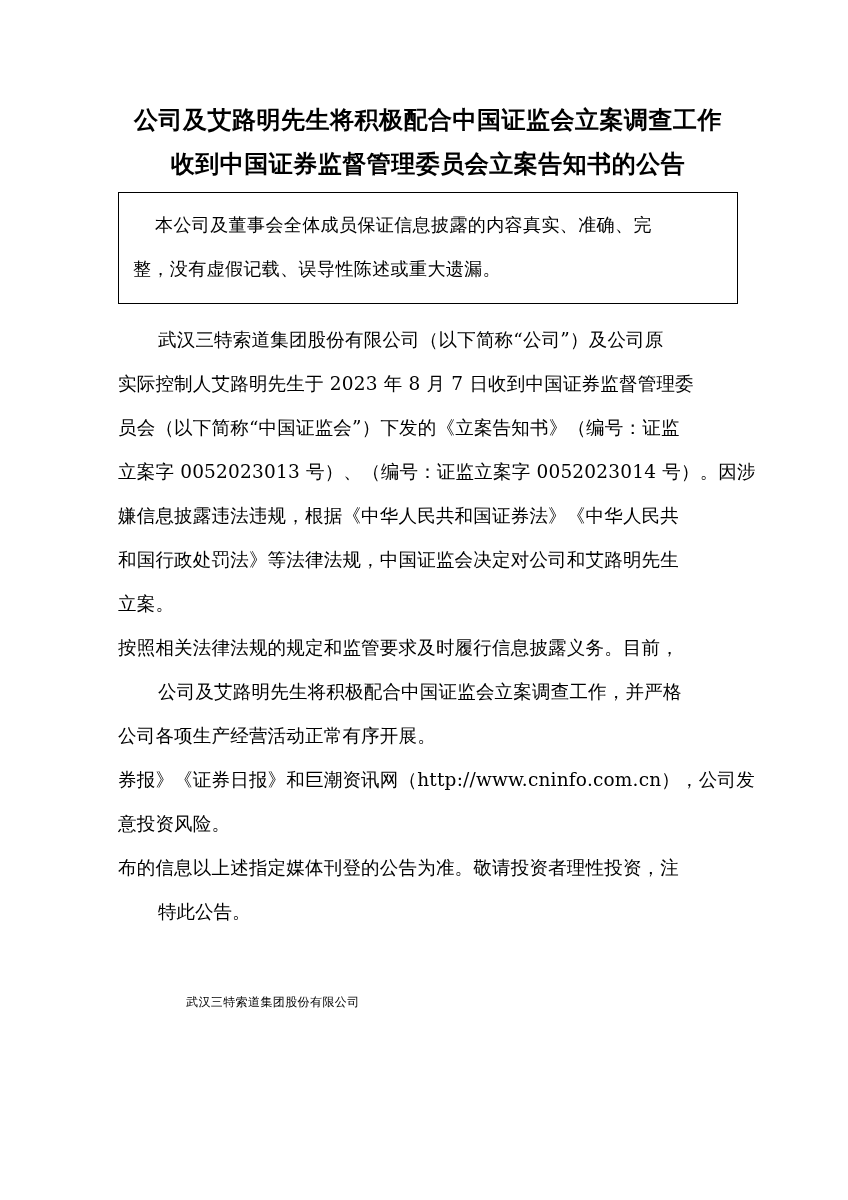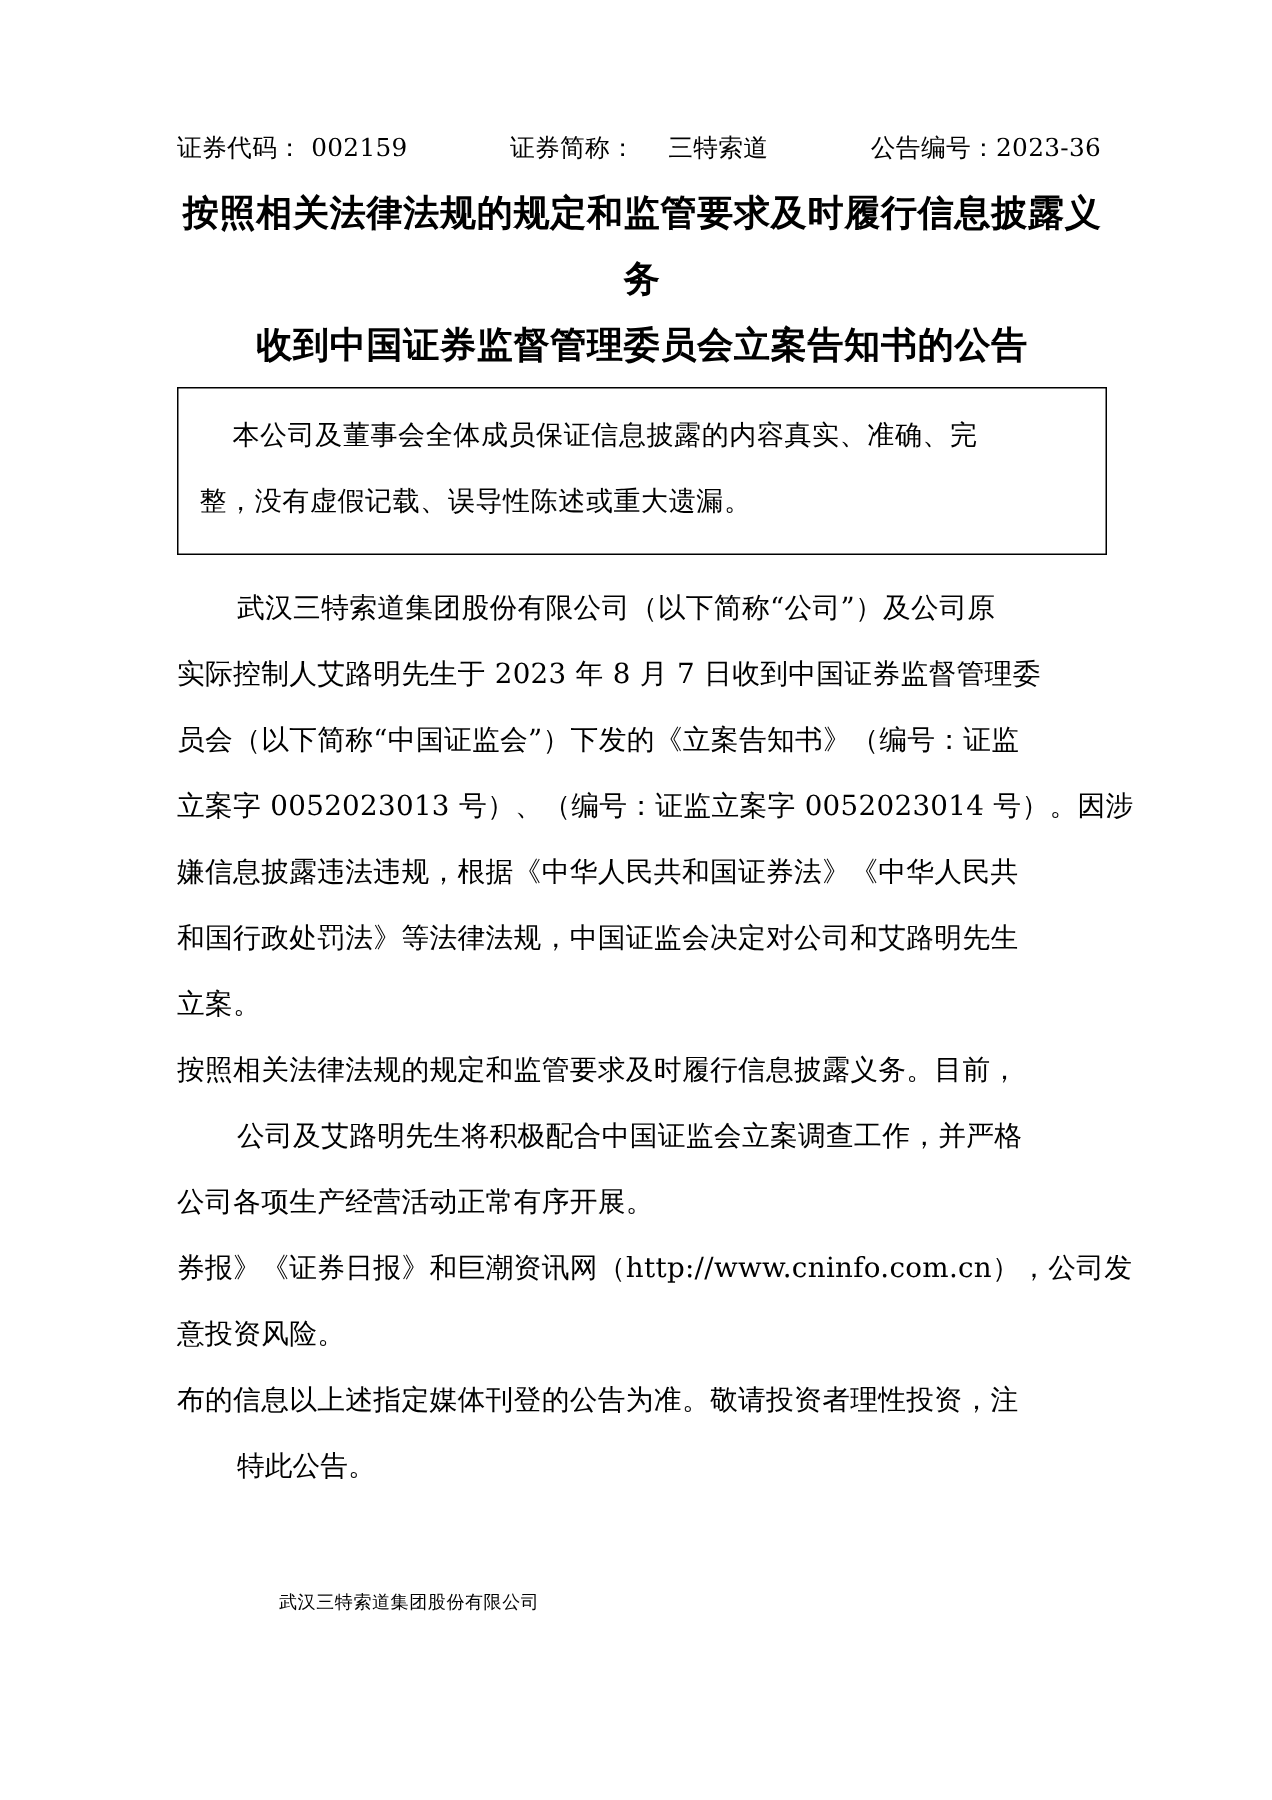--- a/index.html
+++ b/index.html
@@ -115,28 +115,23 @@
     letter-spacing: 0.4px;
     padding-left: 68px;
   }
 </style>
 </head>
 <body>
 
 <div class="page">
   <div class="content">
 
-    <div class="doc-header">
-      <span class="hdr-item"><span>证券代码：</span><span class="hdr-code">002159</span></span>
-      <span class="hdr-item"><span>证券简称：</span><span class="hdr-name">三特索道</span></span>
-      <span class="hdr-item hdr-number"><span>公告编号：</span><span>2023-36</span></span>
-    </div>
 
     <div class="doc-title">
-      <span class="tline">按照相关法律法规的规定和监管要求及时履行信息披露义务</span>
+      <span class="tline">公司及艾路明先生将积极配合中国证监会立案调查工作</span>
       <span class="tline">收到中国证券监督管理委员会立案告知书的公告</span>
     </div>
 
     <div class="disclaimer">
       <span class="dline first">本公司及董事会全体成员保证信息披露的内容真实、准确、完</span>
       <span class="dline">整，没有虚假记载、误导性陈述或重大遗漏。</span>
     </div>
 
     <div class="body-block">
 

